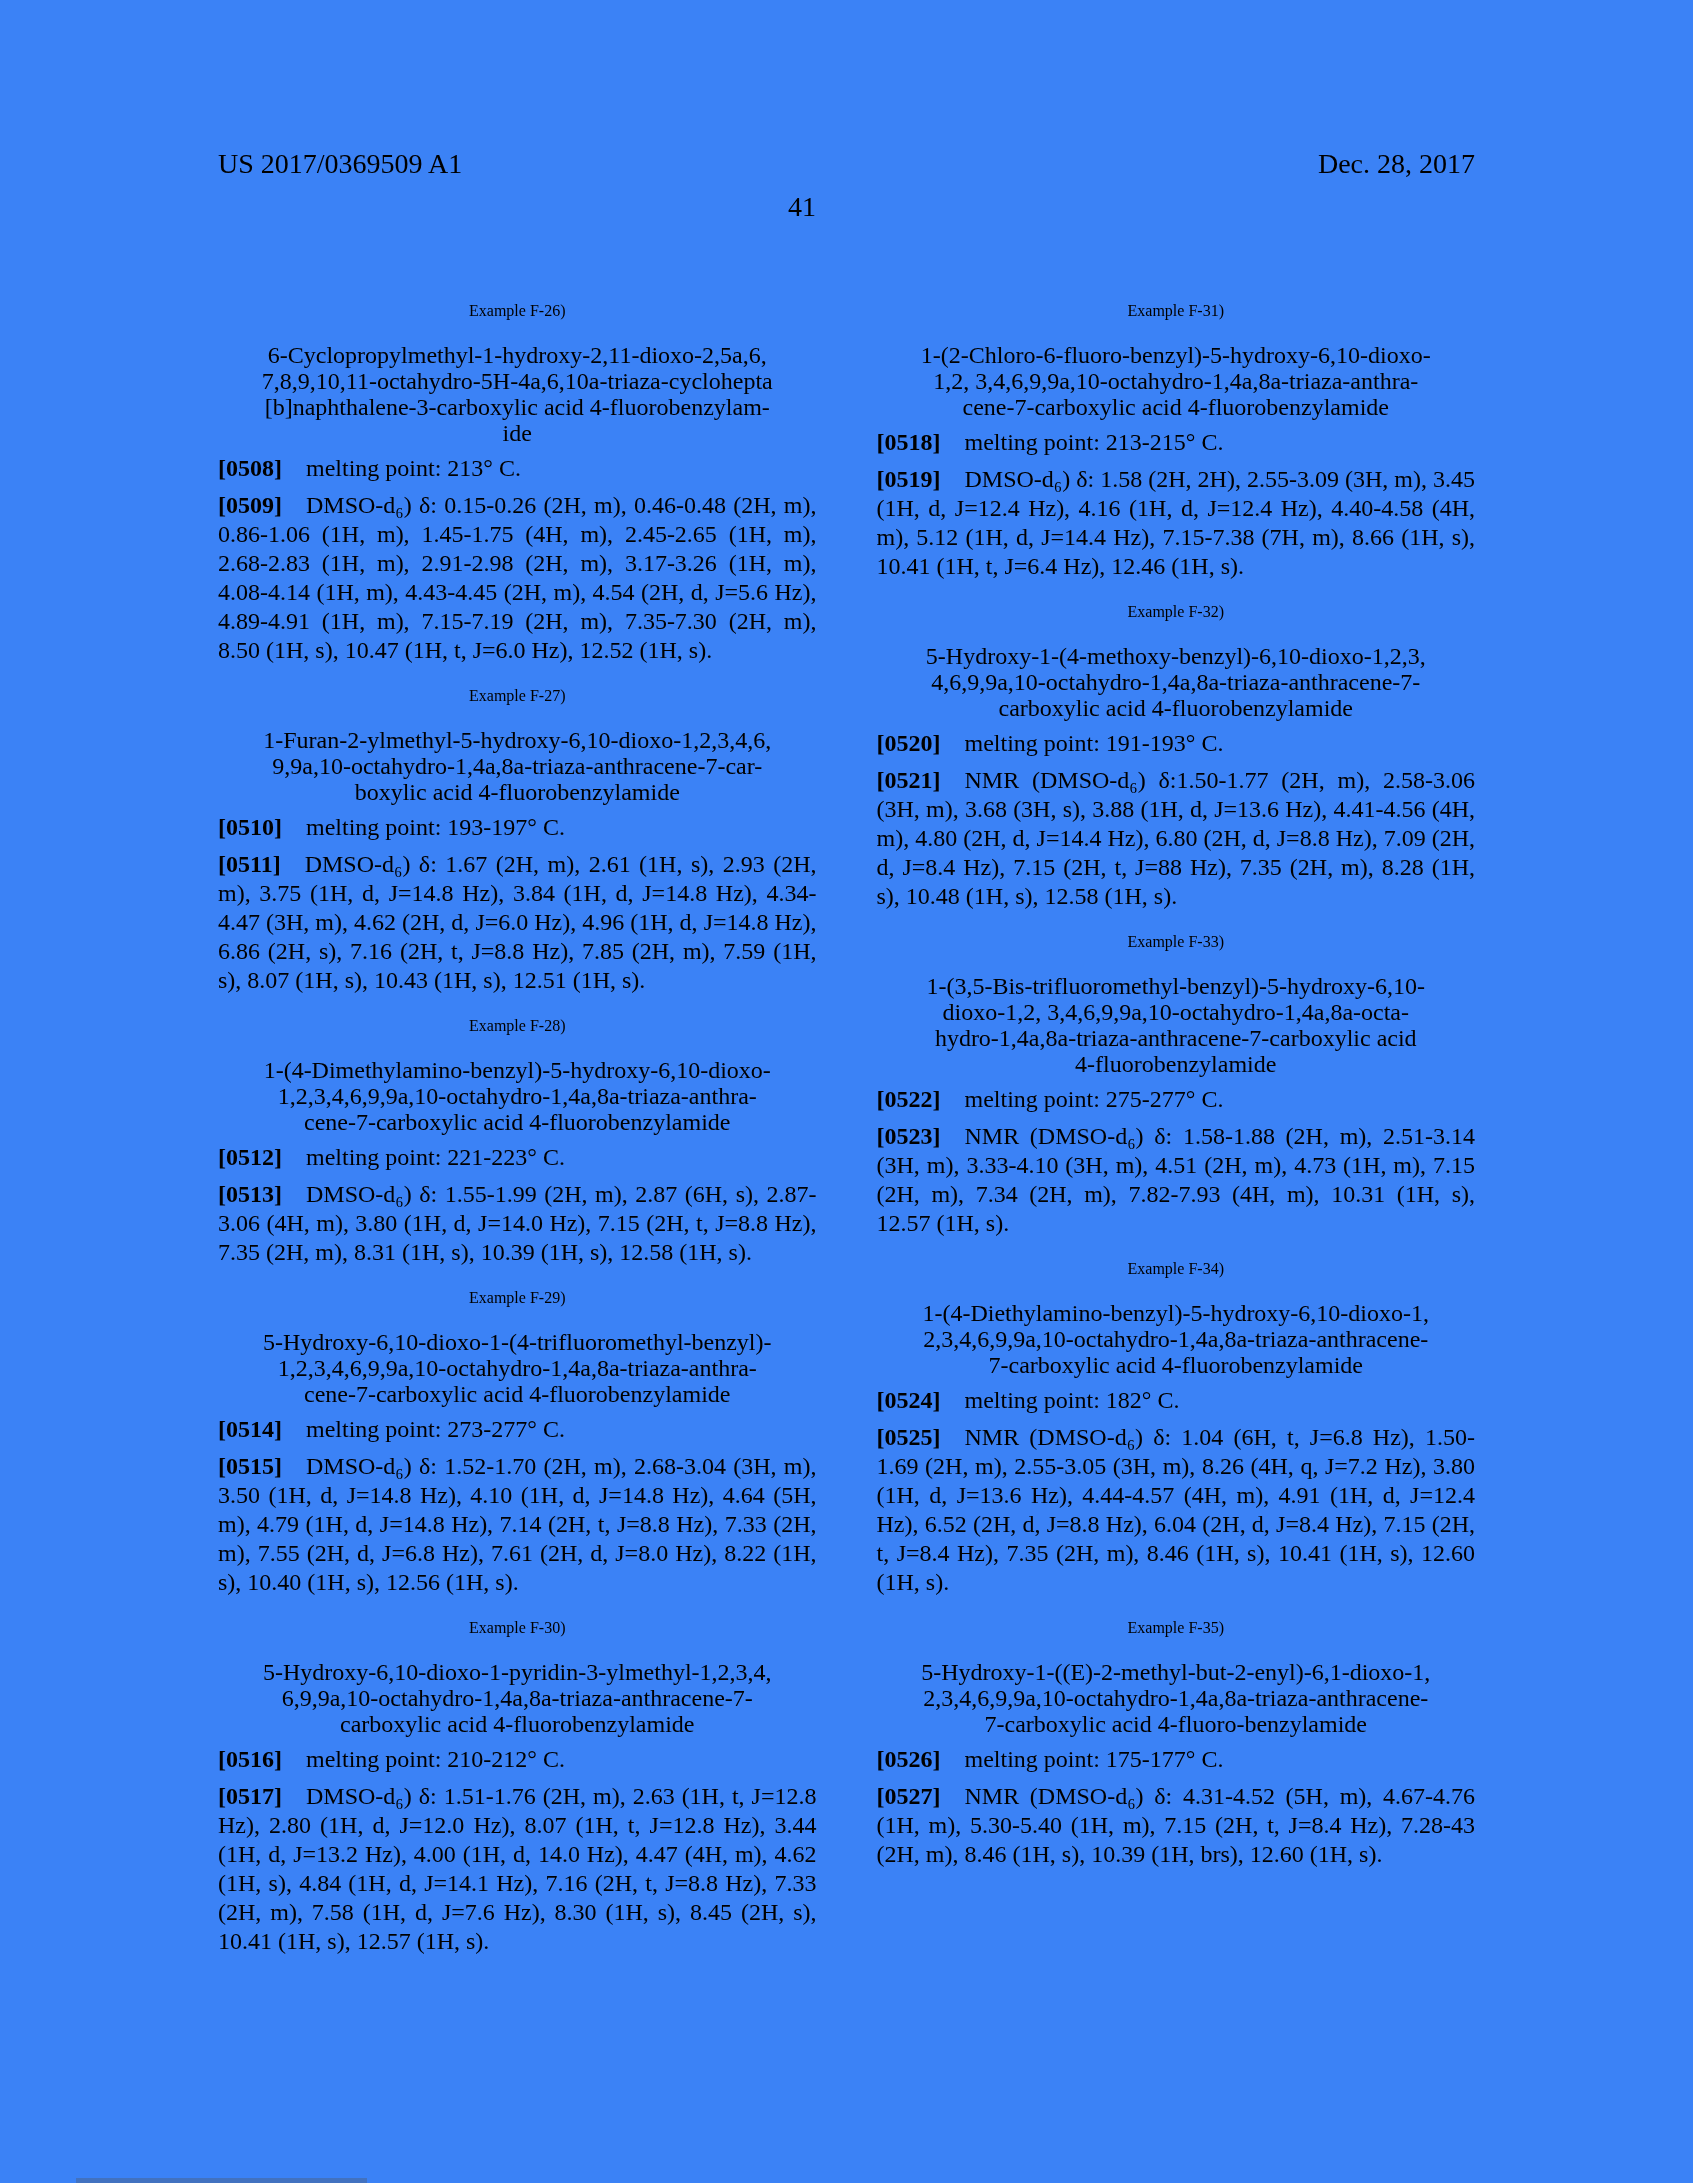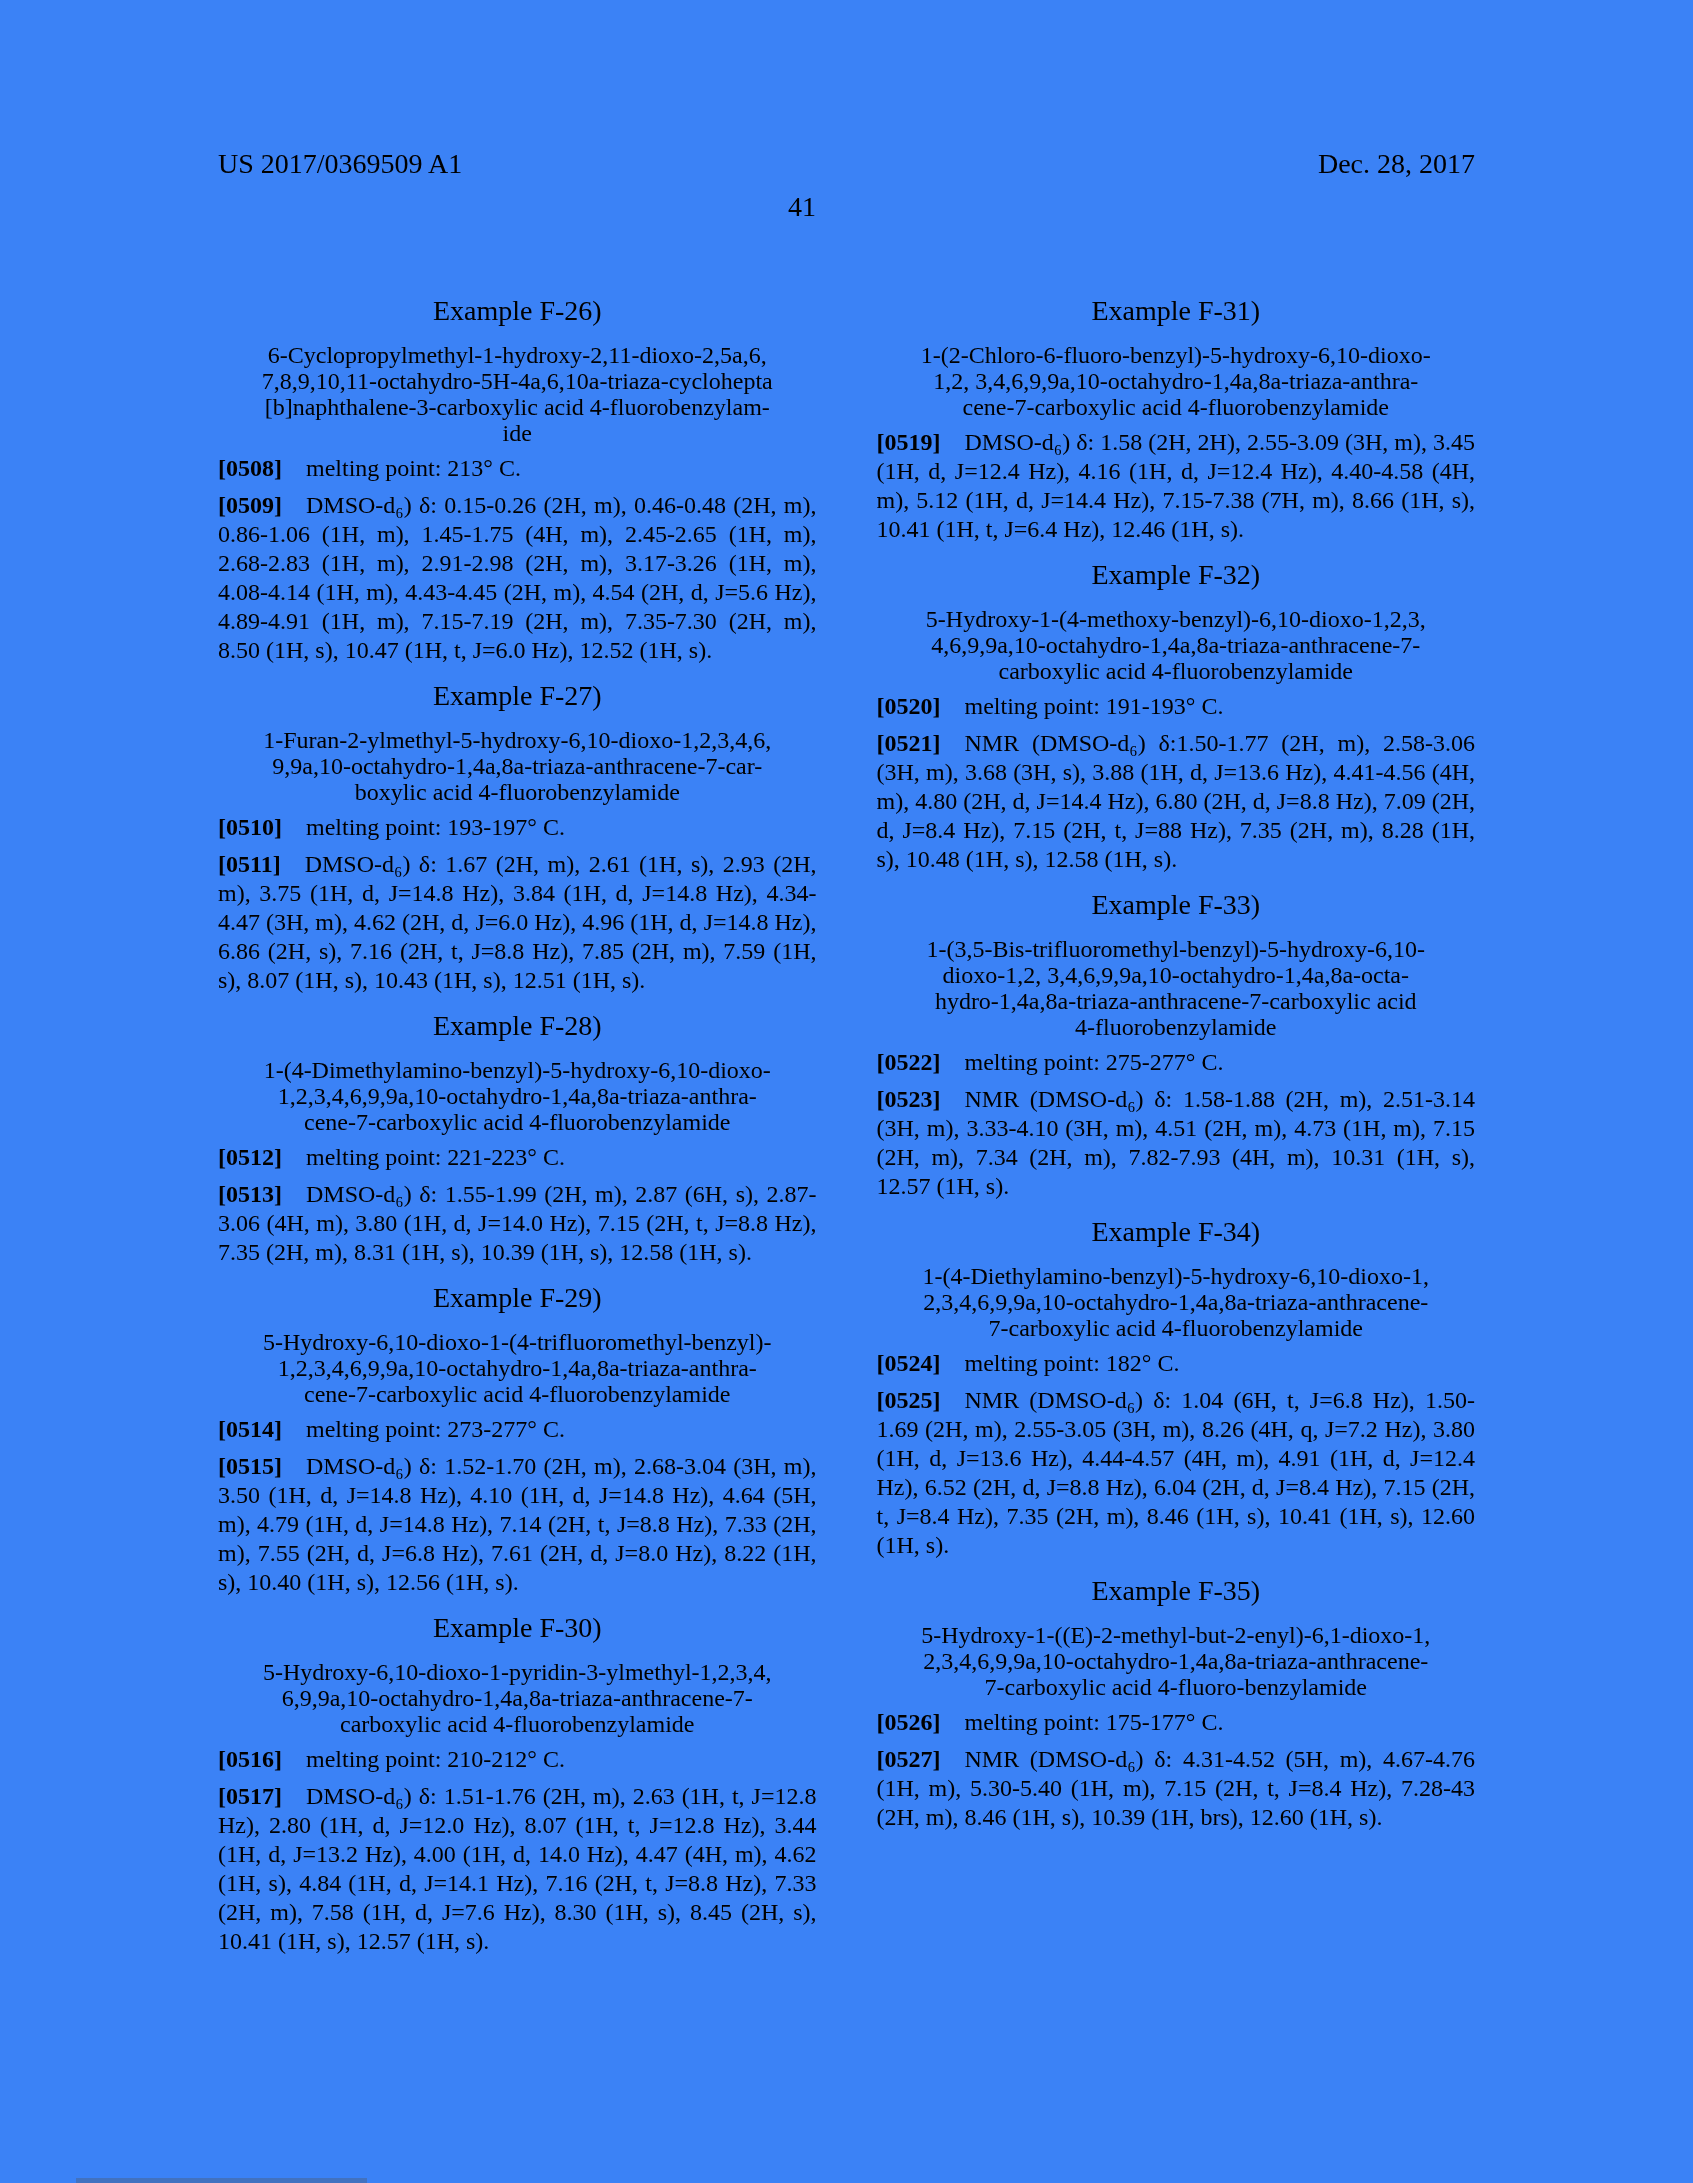--- a/index.html
+++ b/index.html
@@ -21,21 +21,21 @@
     text-align:center;font-size:28px;line-height:32px;
   }
   .cols{
     position:absolute;top:296px;left:218px;width:1257px;
     display:flex;gap:60px;align-items:flex-start;
   }
   .col{width:599px;}
   .example{display:block;}
   .ex-heading{
     font-weight:normal;text-align:center;
-    font-size:28px;line-height:29px;
+    font-size:16px;line-height:29px;
     margin:16px 0 0 0;
   }
   .example:first-child .ex-heading{margin-top:0;}
   .compound{
     text-align:center;font-size:24px;line-height:26px;
     margin-top:17px;white-space:pre-line;
   }
   .para{
     font-size:24px;line-height:29px;
     text-align:justify;margin:8px 0 0 0;
@@ -116,20 +116,21 @@
           </div>
   </section>
 </div>
     <div class="col">
   <section class="example">
     <h2 class="ex-heading">Example F-31)</h2>
     <div class="compound">1-(2-Chloro-6-fluoro-benzyl)-5-hydroxy-6,10-dioxo-
 1,2, 3,4,6,9,9a,10-octahydro-1,4a,8a-triaza-anthra-
 cene-7-carboxylic acid 4-fluorobenzylamide</div>
     <div>
+            <p class="para"><span class="tag">[0518]</span><span>melting point: 213-215° C.</span></p>
             <p class="para"><span class="tag">[0519]</span><span>DMSO-d₆) δ: 1.58 (2H, 2H), 2.55-3.09 (3H, m), 3.45 (1H, d, J=12.4 Hz), 4.16 (1H, d, J=12.4 Hz), 4.40-4.58 (4H, m), 5.12 (1H, d, J=14.4 Hz), 7.15-7.38 (7H, m), 8.66 (1H, s), 10.41 (1H, t, J=6.4 Hz), 12.46 (1H, s).</span></p>
           </div>
   </section>
 
   <section class="example">
     <h2 class="ex-heading">Example F-32)</h2>
     <div class="compound">5-Hydroxy-1-(4-methoxy-benzyl)-6,10-dioxo-1,2,3,
 4,6,9,9a,10-octahydro-1,4a,8a-triaza-anthracene-7-
 carboxylic acid 4-fluorobenzylamide</div>
     <div>

